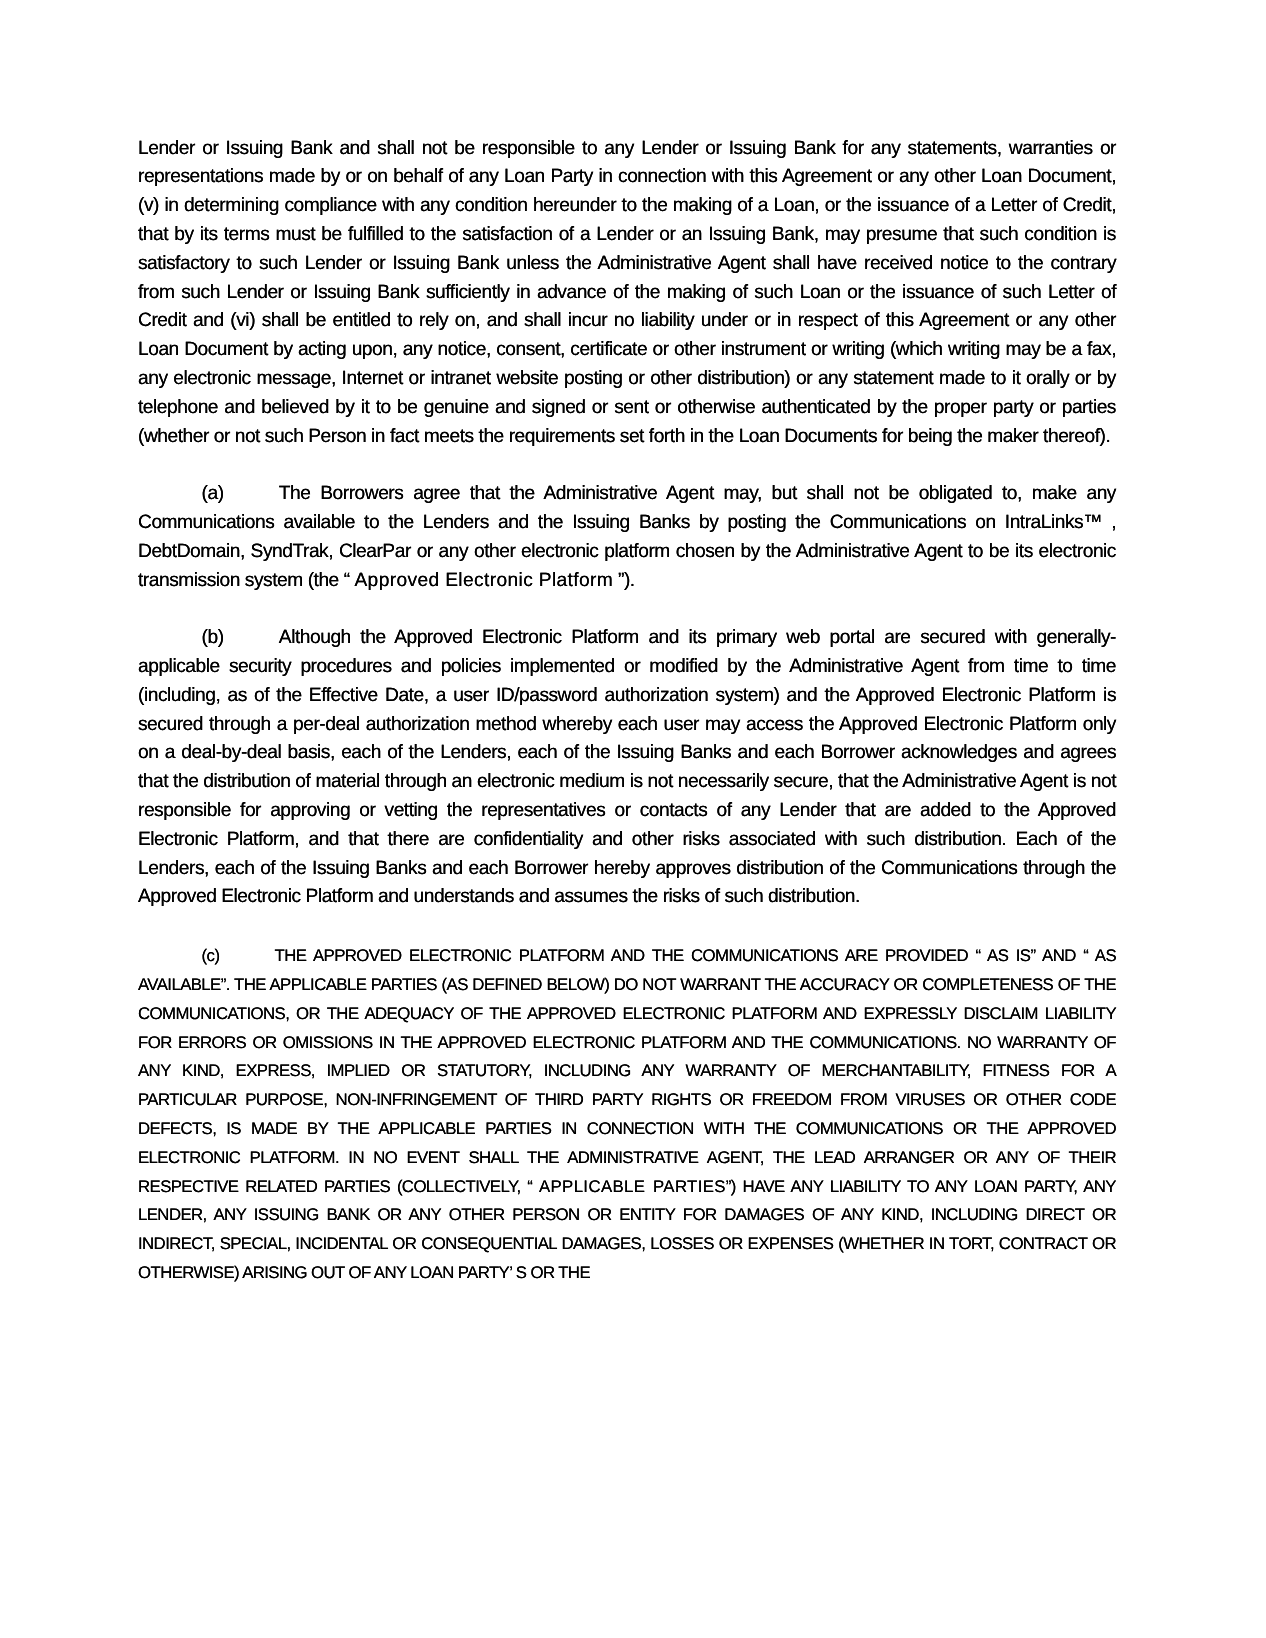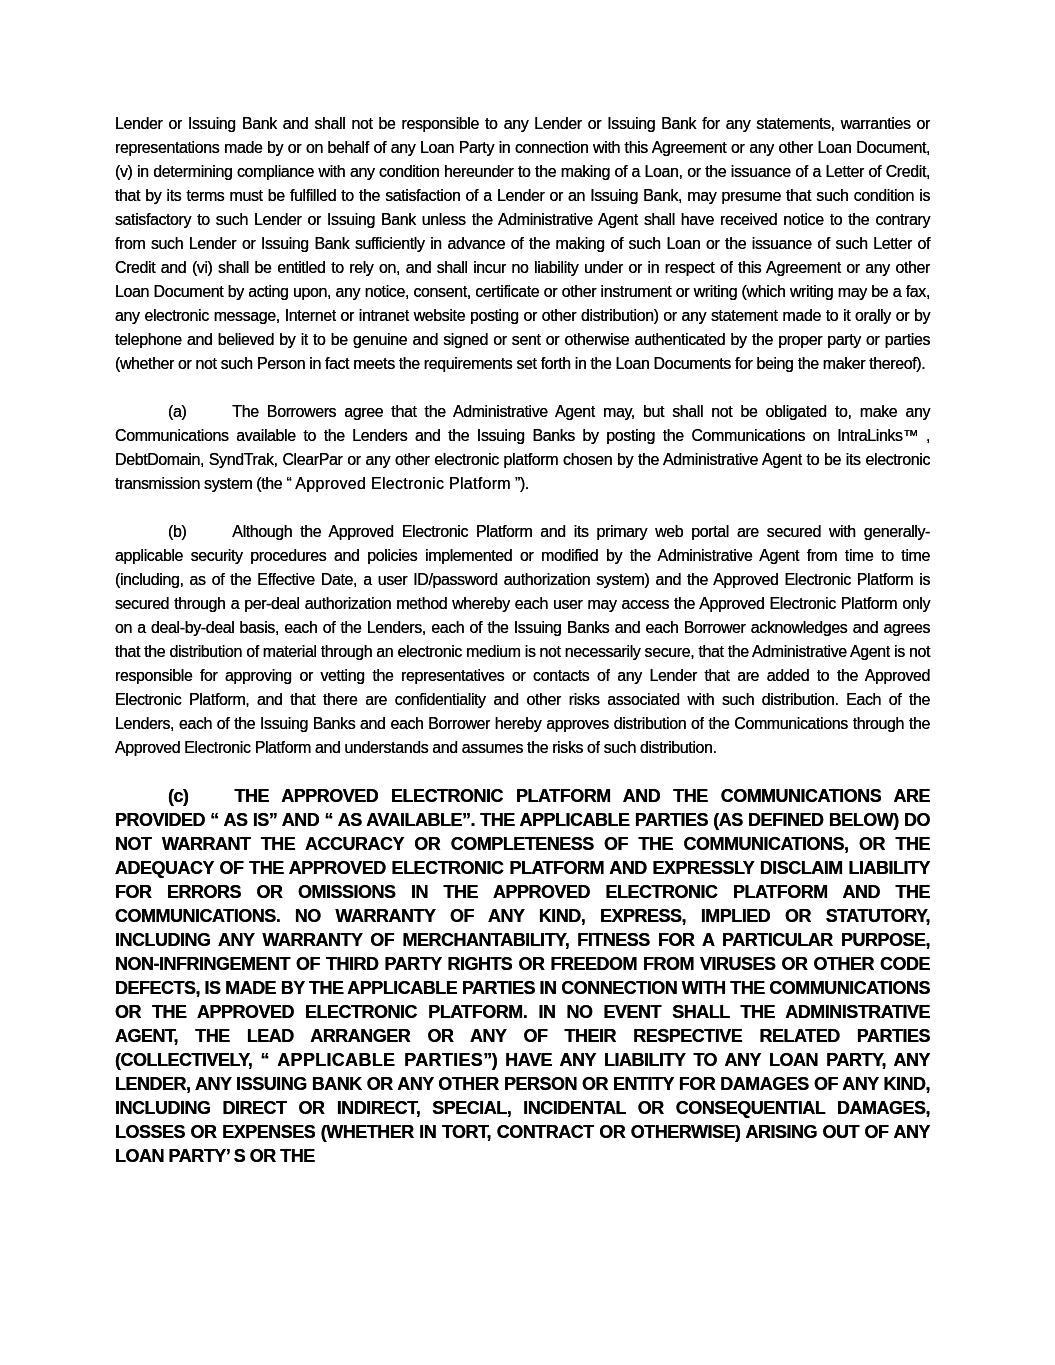--- a/index.html
+++ b/index.html
@@ -55,22 +55,21 @@
   .section-label {
     letter-spacing: 1px;
   }
   .section-title {
     margin-left: -11px;
     text-decoration: underline;
     text-underline-offset: 3px;
   }
   .caps-para {
     letter-spacing: -0.5px;
-    font-size: 18px;
-    font-weight: bold;
+    font-size: 14px;
   }
   .defined-term {
     letter-spacing: 0.3px;
   }
   .page-number {
     position: absolute;
     top: 1256px;
     left: 0;
     right: 0;
     text-align: center;

